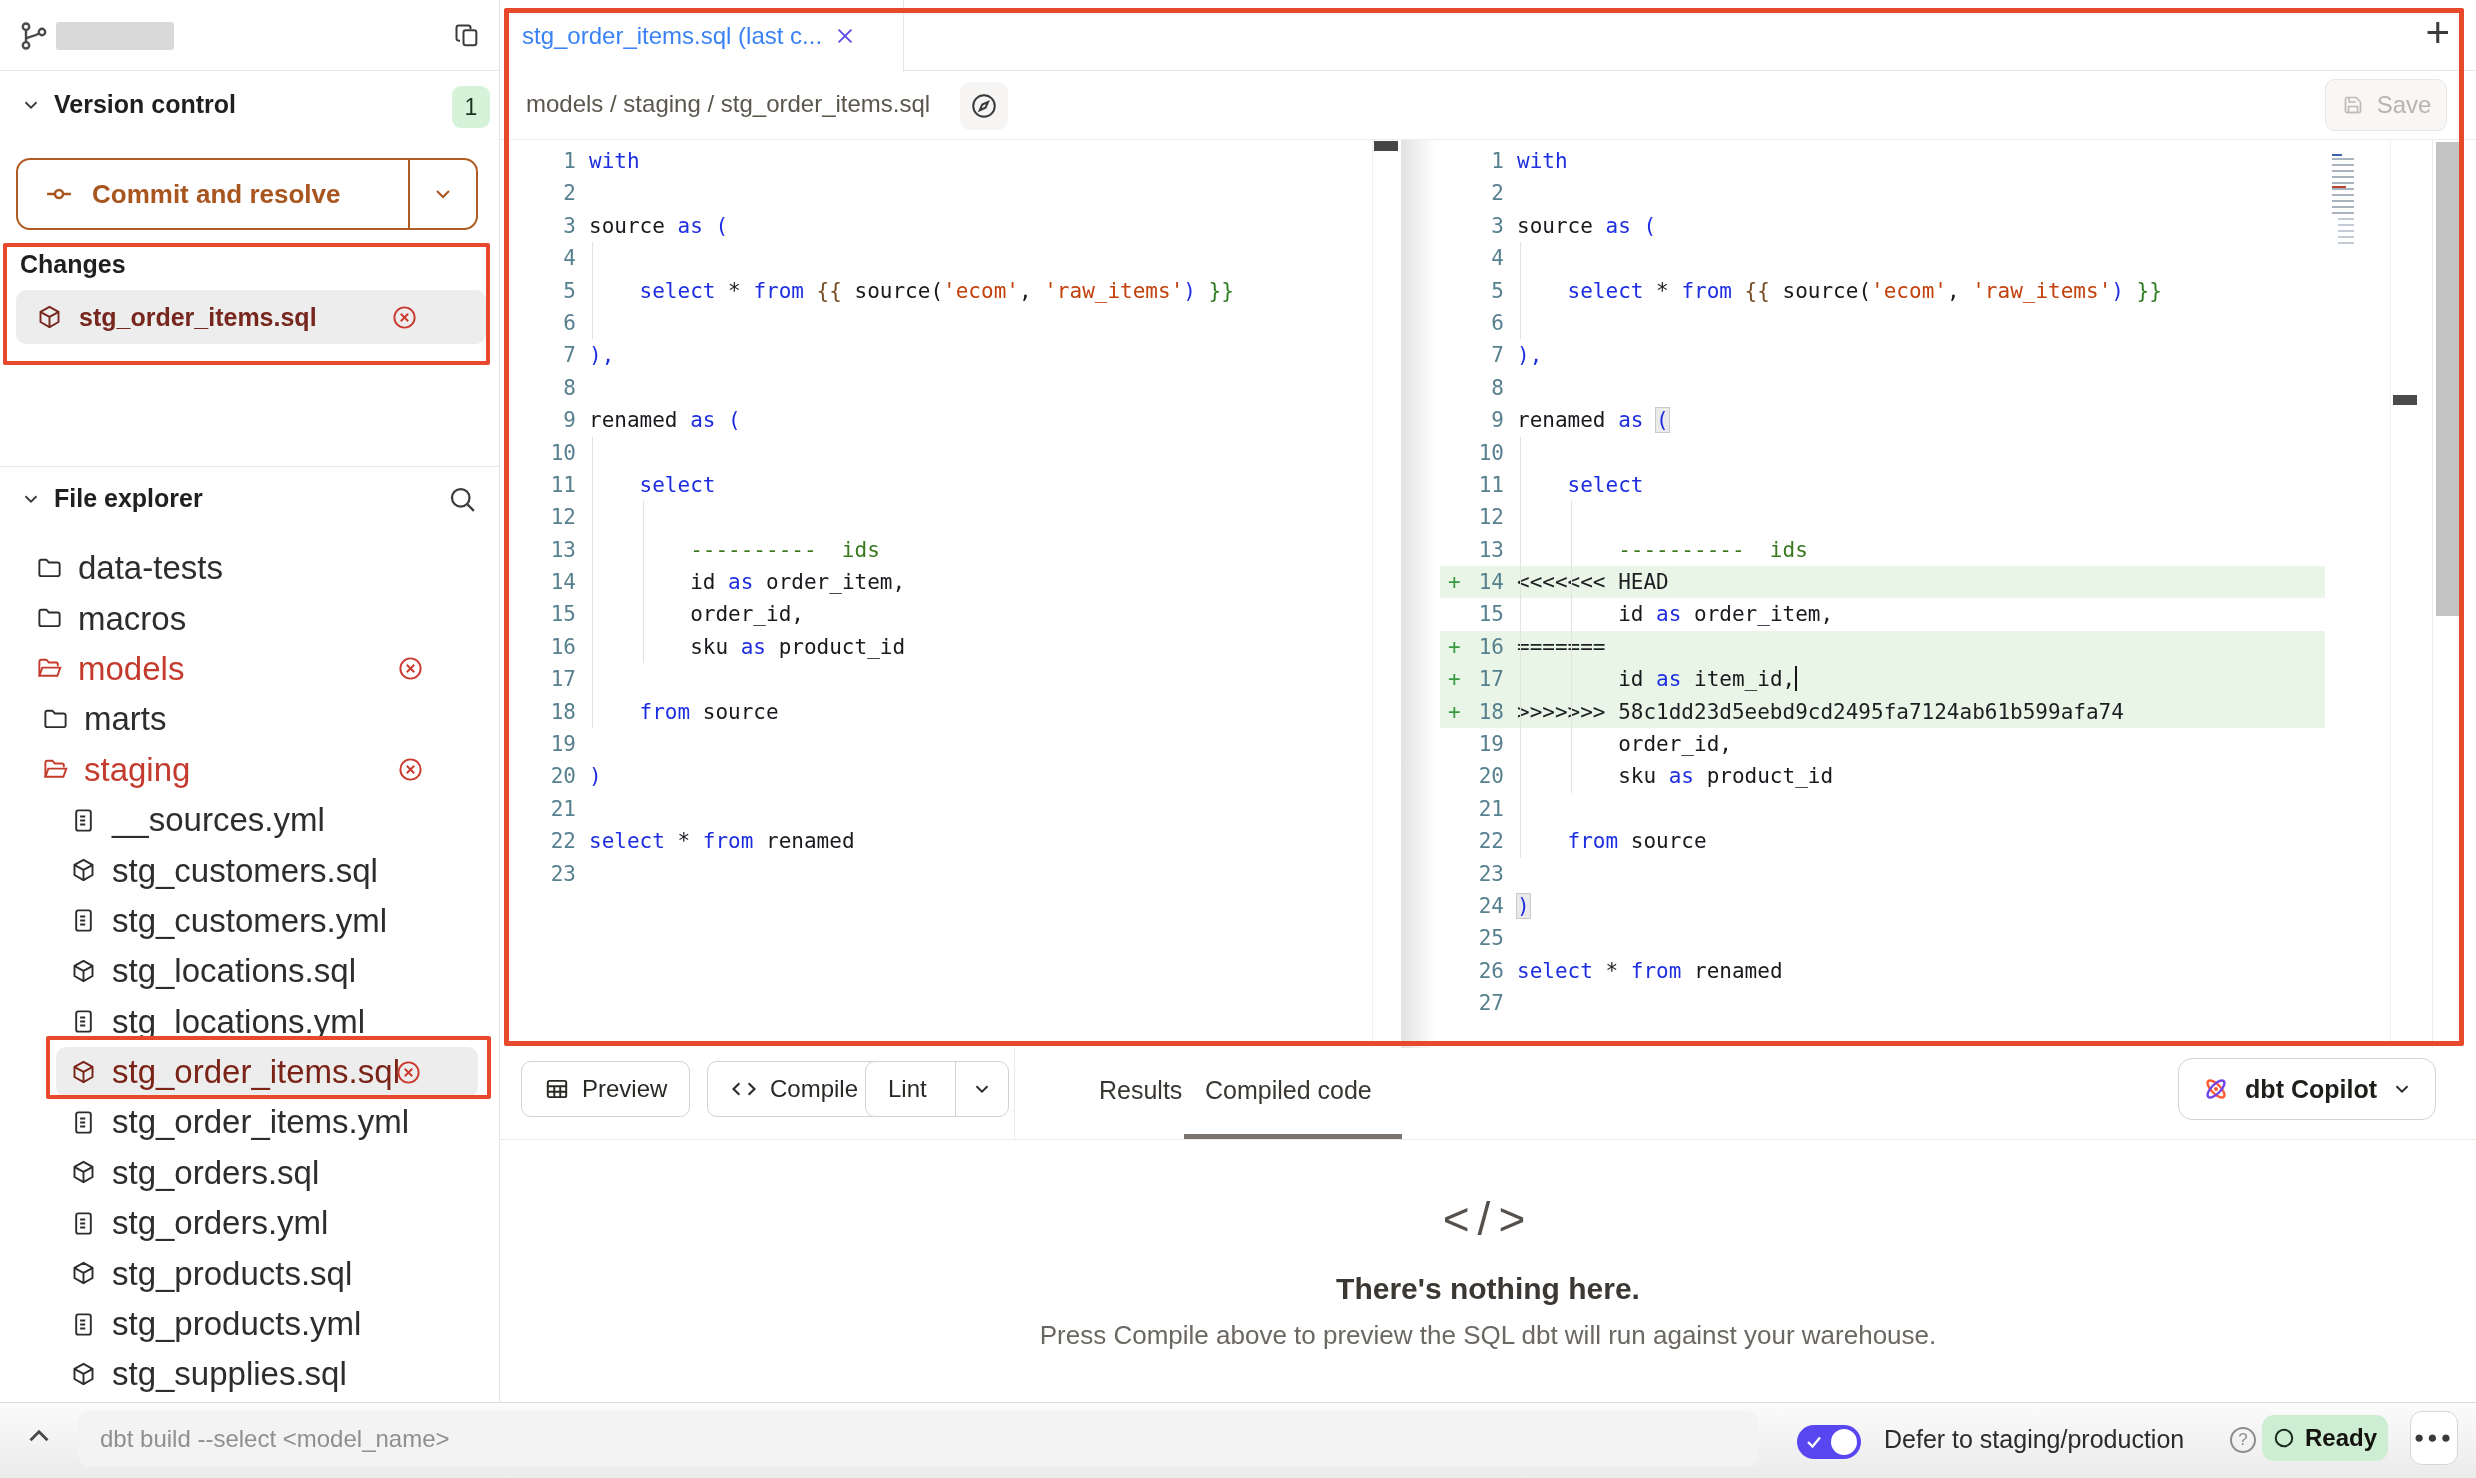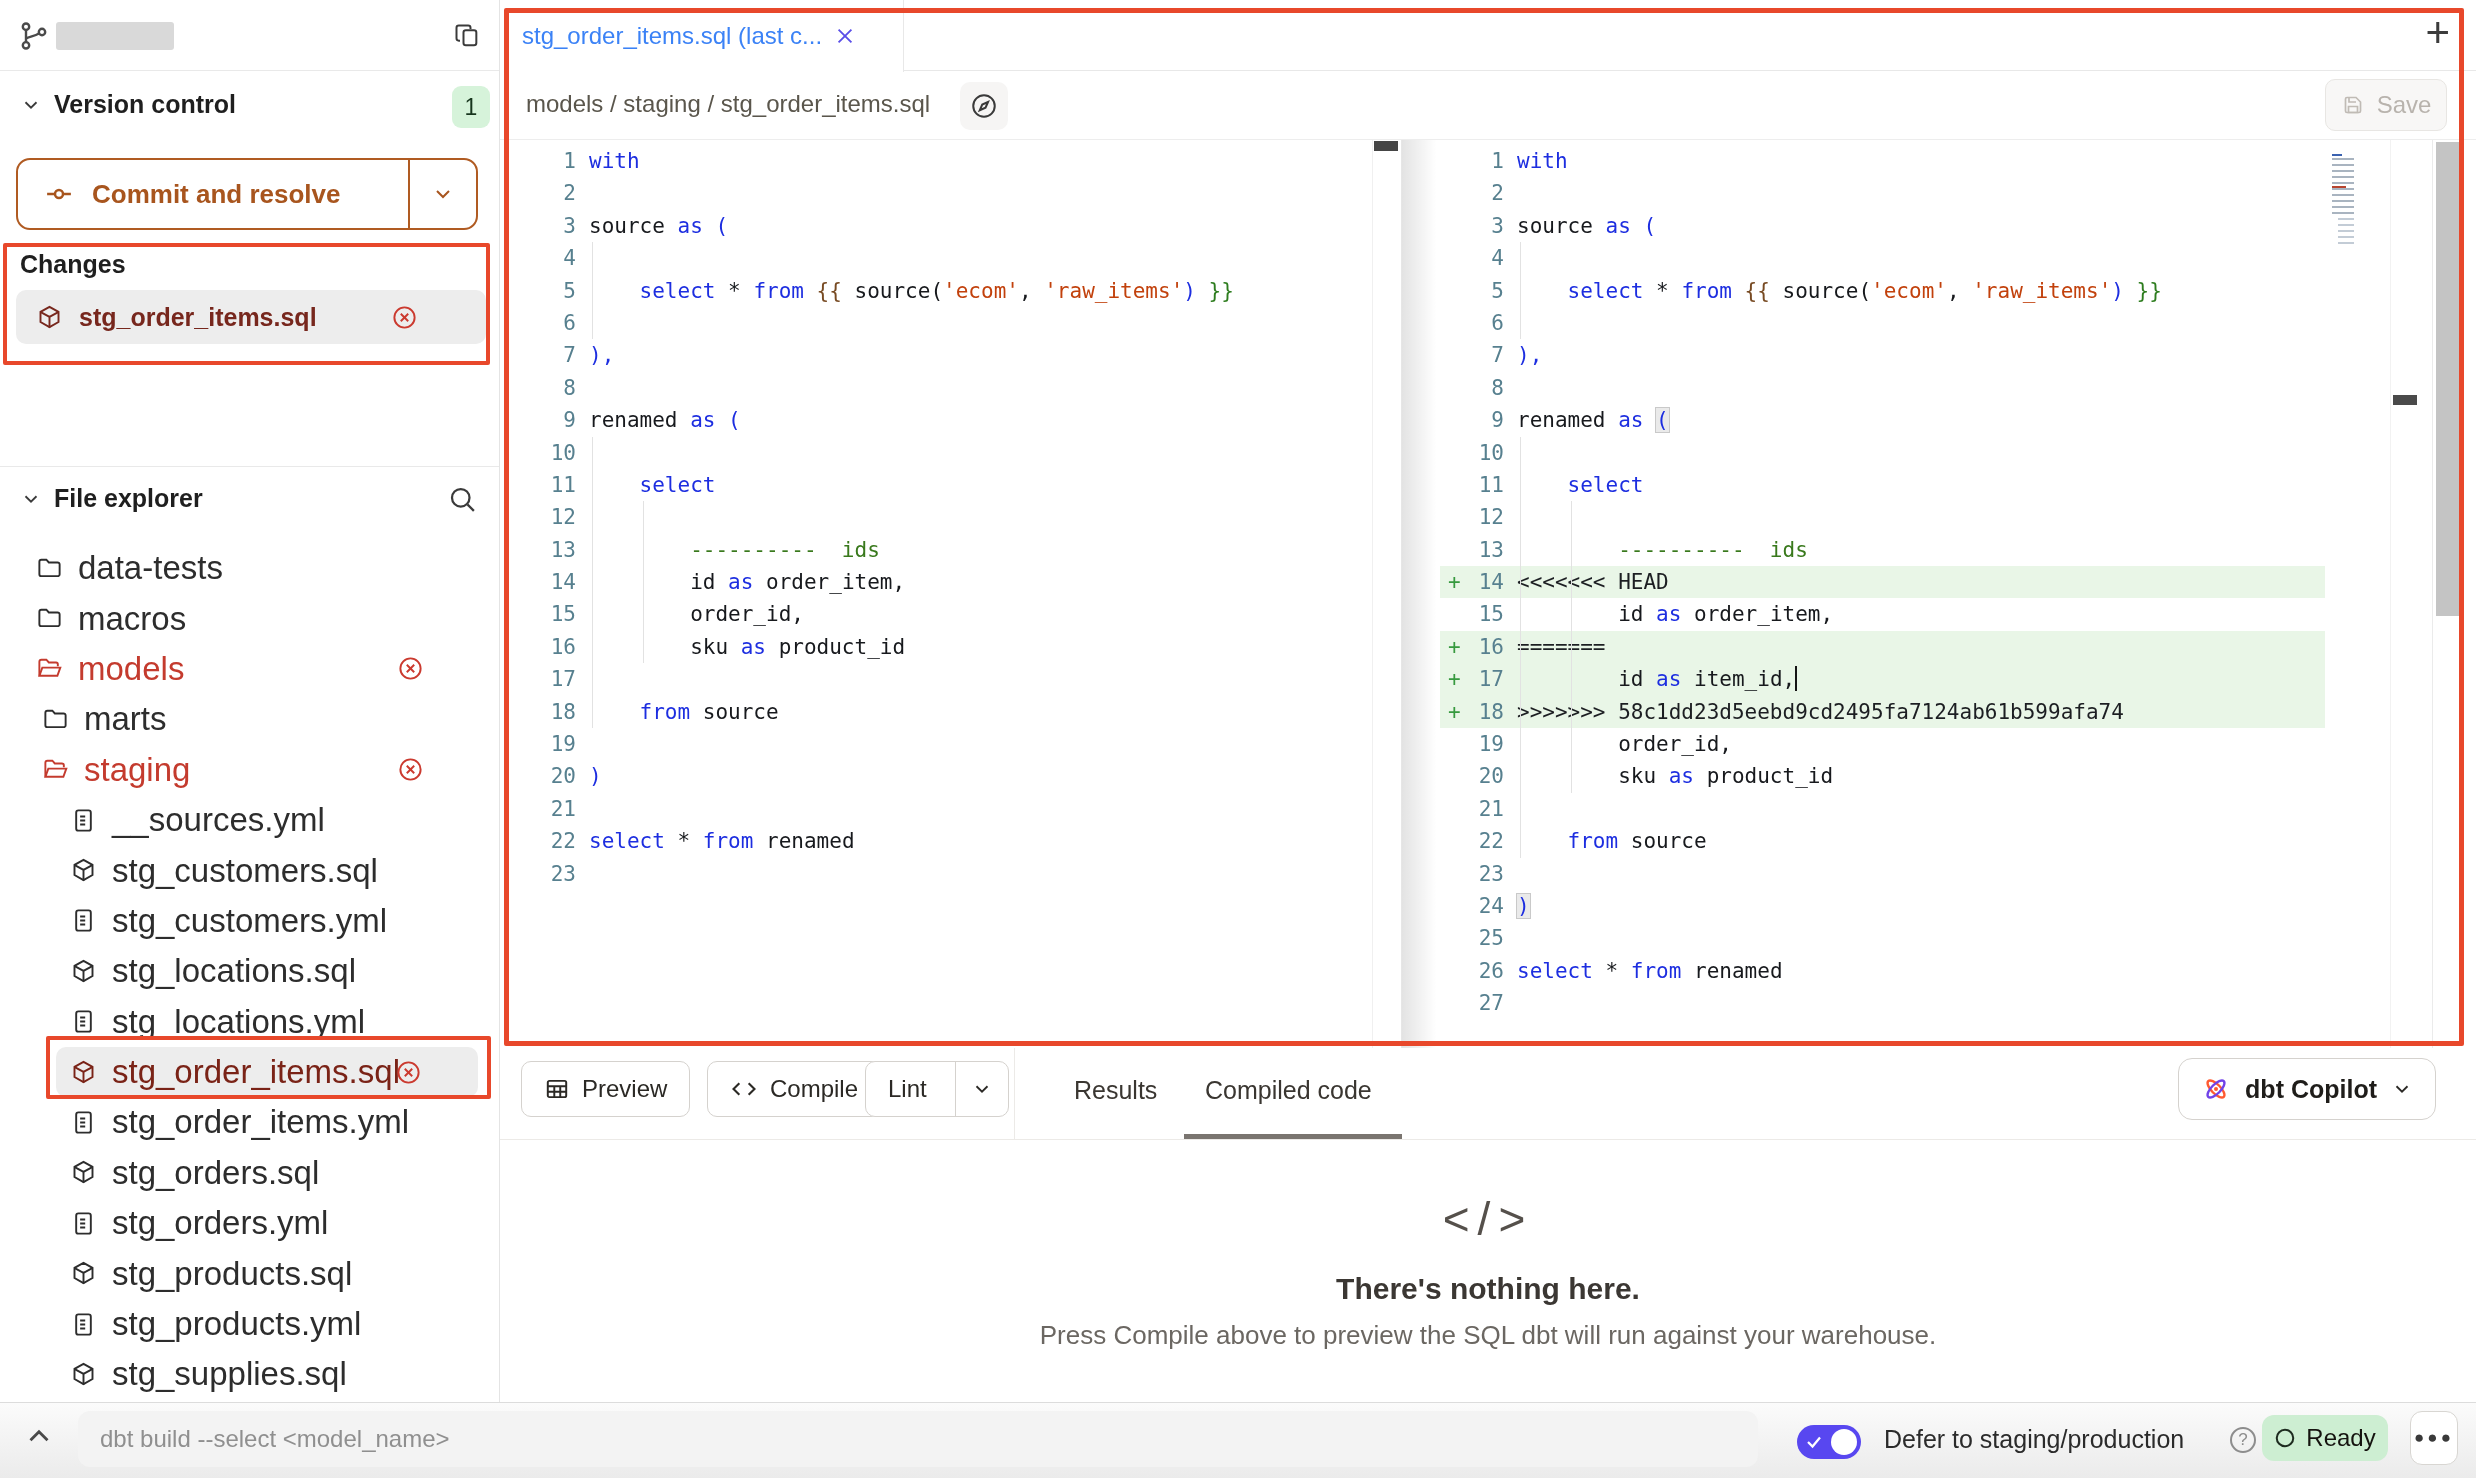--- a/index.html
+++ b/index.html
@@ -41,21 +41,21 @@
   .collapse-btn{position:absolute;left:22px;top:16px;cursor:pointer;}
   .cmd-input{position:absolute;left:78px;top:8px;width:1680px;height:56px;background:#f3f3f3;border-radius:12px;
              line-height:56px;padding-left:22px;font-size:24px;color:#8f8f8f;box-sizing:border-box;cursor:text;}
   .toggle{position:absolute;left:1797px;top:22px;width:64px;height:34px;background:#5847f0;border-radius:17px;cursor:pointer;}
   .toggle .knob{position:absolute;right:4px;top:4px;width:26px;height:26px;background:#fff;border-radius:50%;}
   .toggle svg{position:absolute;left:8px;top:8px;}
   .defer-label{position:absolute;left:1884px;top:22px;font-size:25px;color:#2b2b2b;}
   .help{position:absolute;left:2230px;top:24px;width:26px;height:26px;border:2px solid #8d8d8d;border-radius:50%;
         font-size:17px;color:#8d8d8d;display:flex;align-items:center;justify-content:center;box-sizing:border-box;}
   .ready{position:absolute;left:2262px;top:12px;width:126px;height:46px;background:#cdeed2;border-radius:12px;
-         display:flex;align-items:center;justify-content:center;gap:10px;font-size:24px;font-weight:400;color:#15130f;}
+         display:flex;align-items:center;justify-content:center;gap:10px;font-size:24px;font-weight:700;color:#15130f;}
   .more-btn{position:absolute;left:2410px;top:8px;width:48px;height:54px;background:#fff;border:1.5px solid #d8d6d2;border-radius:12px;
             display:flex;align-items:center;justify-content:center;letter-spacing:3px;font-size:17px;font-weight:700;color:#3a3a3a;cursor:pointer;box-sizing:border-box;}
   
   #main{position:absolute;left:500px;top:0;width:1976px;height:1402px;background:#fff;}
   .tabstrip{position:absolute;left:0;top:0;width:100%;height:71px;background:#fff;border-bottom:1px solid #e8e8e8;box-sizing:border-box;}
   .tab{position:absolute;left:0;top:0;width:404px;height:72px;background:#fff;border-right:1px solid #e8e8e8;z-index:2;
        display:flex;align-items:center;padding:0 22px;box-sizing:border-box;gap:12px;cursor:pointer;}
   .tab .t-label{font-size:24px;color:#3b82f6;white-space:nowrap;}
   .newtab{position:absolute;right:26px;top:12px;font-size:42px;font-weight:300;color:#3c3c3c;cursor:pointer;line-height:1;}
   .crumbbar{position:absolute;left:0;top:72px;width:100%;height:68px;border-bottom:1px solid #ededed;box-sizing:border-box;}
@@ -475,21 +475,21 @@
     </div>
     <div class="tb-btn lint-split" style="left:365px">
       <span>Lint</span>
       <span class="lint-caret">
         <svg width="22" height="22" viewBox="0 0 24 24" fill="none" stroke="#2b2925" stroke-width="2">
             <polyline points="6 9 12 15 18 9"></polyline>
           </svg>
       </span>
     </div>
     <div class="tb-divider"></div>
-    <span class="res-tab" style="left:574px">Results</span>
+    <span class="res-tab" style="left:599px">Results</span>
     <span class="res-tab" style="left:705px">Compiled code</span>
     <div class="tab-underline"></div>
     <div class="copilot-btn">
       <svg width="30" height="30" viewBox="0 0 30 30" fill="none">
         <ellipse cx="15" cy="15" rx="11" ry="4.6" stroke="#ff5a32" stroke-width="2.4" transform="rotate(45 15 15)"></ellipse>
         <ellipse cx="15" cy="15" rx="11" ry="4.6" stroke="#7143e8" stroke-width="2.4" transform="rotate(-45 15 15)"></ellipse>
         <circle cx="15" cy="15" r="2" fill="#ff5a32"></circle>
       </svg>
       <span>dbt Copilot</span>
       <svg width="22" height="22" viewBox="0 0 24 24" fill="none" stroke="#2b2925" stroke-width="2">

